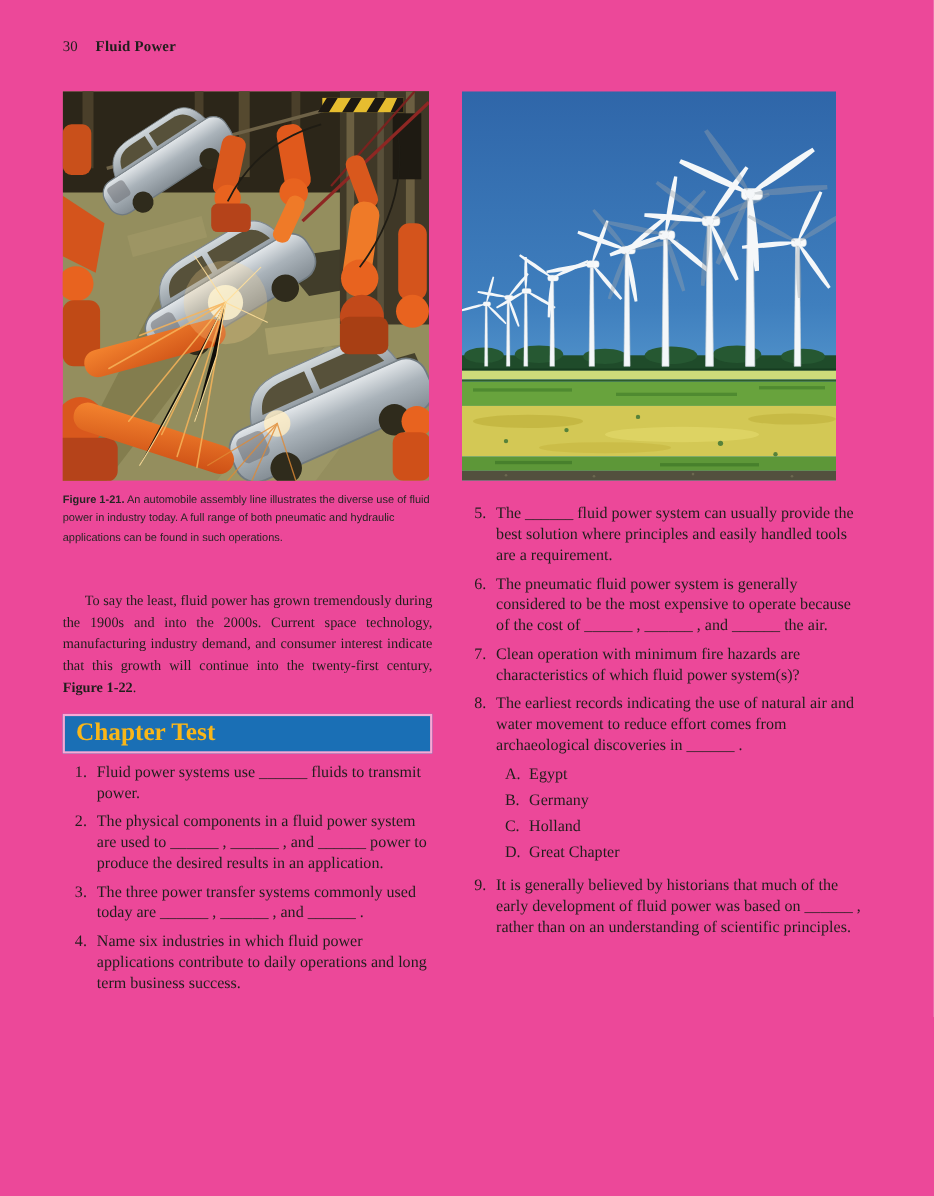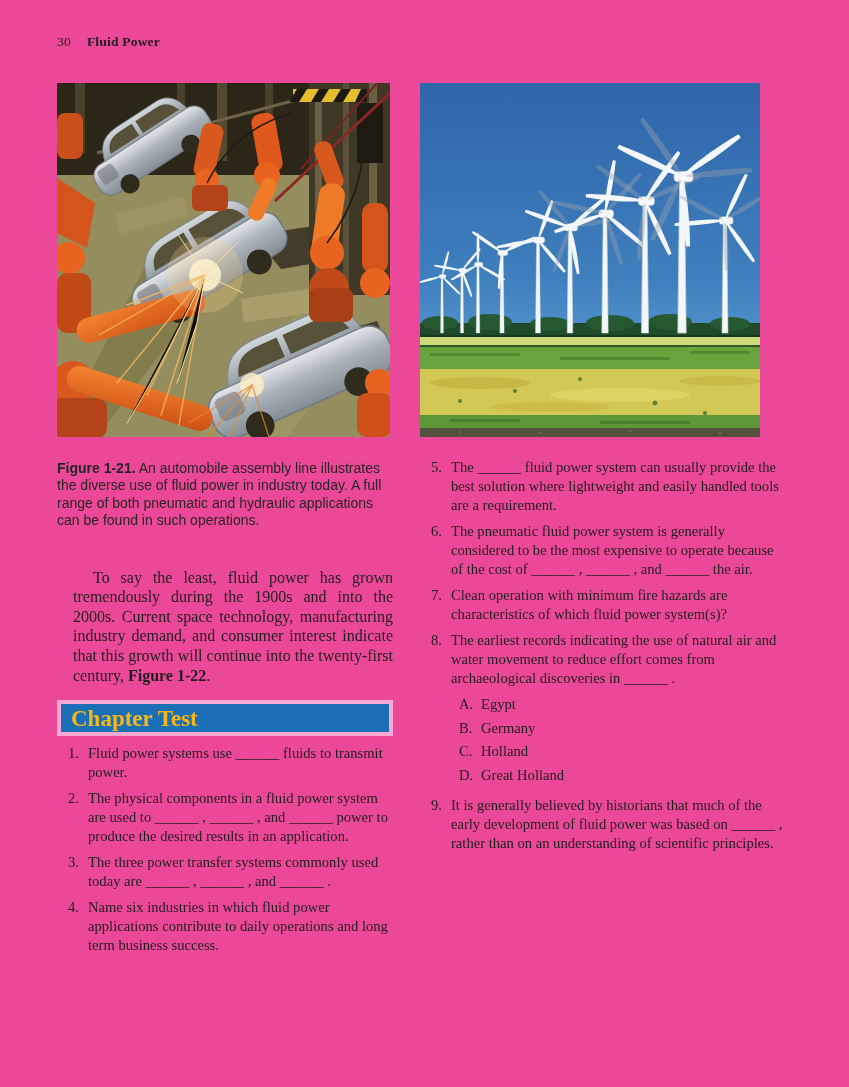--- a/index.html
+++ b/index.html
@@ -4,29 +4,29 @@
 <style>
   html,body{margin:0;padding:0;background:#ffffff;}
   .page{position:relative;width:849px;height:1087px;background:#ec4899;overflow:hidden;
         font-family:"Liberation Serif", serif;color:#201e1c;text-decoration:underline;}
   .runhead{position:absolute;top:34px;left:57px;font-size:13.5px;letter-spacing:.2px;}
   .runhead .num{font-weight:normal;margin-right:16px;}
   .runhead .title{font-weight:bold;}
   .col-left{position:absolute;left:57px;top:83px;width:336px;}
   .col-right{position:absolute;left:420px;top:83px;width:364px;}
   .photo{display:block;}
-  .caption{font-family:"Liberation Sans", sans-serif;font-size:14px;line-height:17.4px;
-           color:#262524;margin:23px 0 0 0;}
+  .caption{font-family:"Liberation Sans", sans-serif;font-size:10px;line-height:17.4px;
+           color:#262524;margin:9px 0 0 0;}
   .caption b{font-weight:bold;}
   .credit{display:block;}
-  .intro-p{margin:38px 0 0 16px;font-size:16px;line-height:19.6px;text-align:justify;
+  .intro-p{margin:38px 0 0 0;font-size:13px;line-height:19.6px;text-align:justify;
            text-indent:20px;}
   .intro-p b{font-weight:bold;}
   .banner{margin-top:15px;width:336px;height:36px;box-sizing:border-box;
-          background:#1a6fb5;border:4px solid #f9a8d4;}
+          background:#1a6fb5;border:2px solid #f9a8d4;}
   .banner h2{margin:0;padding:2px 0 0 10px;font-size:23px;font-weight:bold;color:#f9b618;
              font-family:"Liberation Serif", serif;}
   .instructions{margin:10px 0 0 0;font-style:italic;font-size:14.6px;line-height:19.6px;}
   .qlist{margin-top:8px;}
   .qlist-r{margin-top:21px;}
   .q{display:flex;margin-bottom:7px;font-size:14.6px;line-height:19px;}
   .qn{flex:none;width:22px;text-align:right;padding-right:9px;}
   .qt{flex:1;}
   .opts{margin:5px 0 2px 0;}
   .opt{display:flex;line-height:23.5px;}
@@ -319,21 +319,21 @@
         <g style="color:#f4f7f9" transform="translate(305,137.3) scale(1.15) rotate(25)">
             <use href="#rotor3"></use>
           </g>
       </g>
     </svg>
 
 
     <div class="qlist qlist-r">
       <div class="q">
         <span class="qn">5.</span>
-        <span class="qt">The ______ fluid power system can usually provide the best solution where lightweight and easily handled tools are a requirement.</span>
+        <span class="qt">The ______ fluid power system can usually provide the best solution where principles and easily handled tools are a requirement.</span>
       </div>
       <div class="q">
         <span class="qn">6.</span>
         <span class="qt">The pneumatic fluid power system is generally considered to be the most expensive to operate because of the cost of ______ , ______ , and ______ the air.</span>
       </div>
       <div class="q">
         <span class="qn">7.</span>
         <span class="qt">Clean operation with minimum fire hazards are characteristics of which fluid power system(s)?</span>
       </div>
       <div class="q">
@@ -348,21 +348,21 @@
             <div class="opt">
               <span class="optl">B.</span>
               <span>Germany</span>
             </div>
             <div class="opt">
               <span class="optl">C.</span>
               <span>Holland</span>
             </div>
             <div class="opt">
               <span class="optl">D.</span>
-              <span>Great Holland</span>
+              <span>Great Chapter</span>
             </div>
           </div>
         </div>
       </div>
       <div class="q">
         <span class="qn">9.</span>
         <span class="qt">It is generally believed by historians that much of the early development of fluid power was based on ______ , rather than on an understanding of scientific principles.</span>
       </div>
     </div>
   </div>

